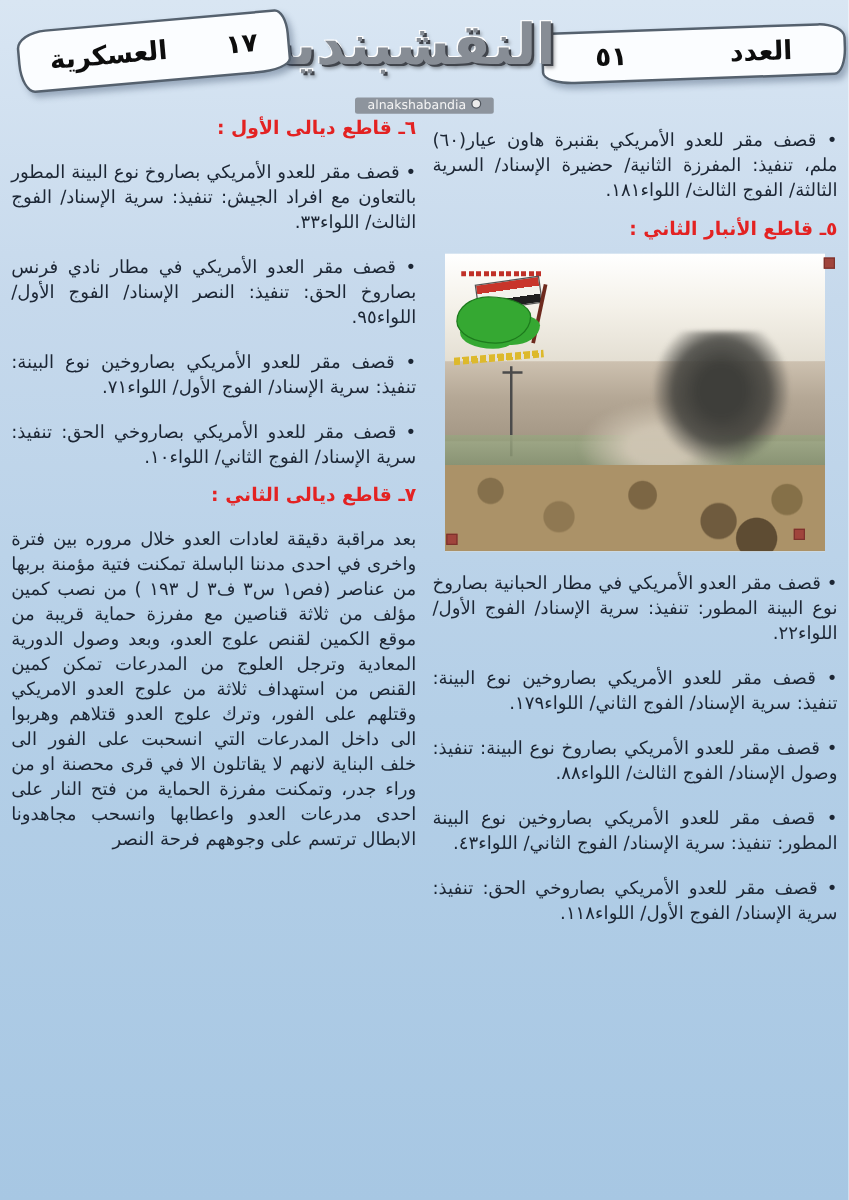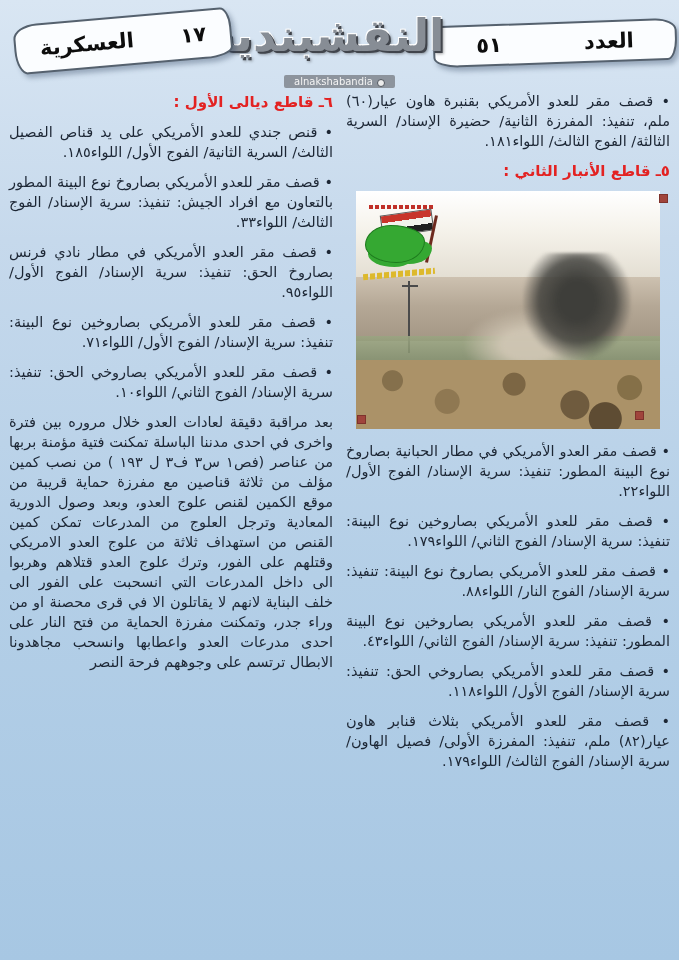--- a/index.html
+++ b/index.html
@@ -23,35 +23,35 @@
   .ribbon-section{
     left:14px;top:16px;width:214px;height:46px;transform:rotate(-5deg);
     border-radius:24px 10px 28px 12px / 14px 20px 10px 24px;font-size:21px;
   }
   .logo{position:absolute;left:50%;top:0;transform:translateX(-50%);width:210px;text-align:center;}
   .logo-title{
     font-size:45px;font-weight:bold;color:#878d95;letter-spacing:-2px;line-height:72px;
     text-shadow:2px 2px 0 #41454c,-1px -1px 0 #ffffff,1px -1px 0 #ffffff,3px 3px 3px rgba(0,0,0,.35);
   }
   .logo-sub-bar{
-    display:inline-flex;align-items:flex-end;gap:4px;background:#8d949d;color:#f4f4f4;
+    display:inline-flex;align-items:flex-start;gap:4px;background:#8d949d;color:#f4f4f4;
     font-size:10px;padding:1px 10px;border-radius:2px;margin-top:-14px;position:relative;z-index:2;
   }
   .logo-dot{width:6px;height:6px;border-radius:50%;background:#ececec;border:1px solid #50565e;}
   
   .columns{
     position:absolute;top:87px;left:0;right:0;bottom:0;
     display:flex;direction:rtl;gap:13px;padding:0 9px;
   }
   .col{flex:1;min-width:0;direction:rtl;text-align:justify;font-size:14.5px;line-height:20px;color:#1c2634;}
   .sec-heading{
     color:#e32222;font-weight:bold;font-size:15px;margin:5px 0 10px;
     text-underline-offset:2px;
   }
-  .item{margin:4px 0 10px;}
+  .item{margin:16px 0 10px;}
   
   .photo{
     position:relative;width:304px;height:238px;margin:4px auto 12px;background:#ffffff;
     overflow:visible;
   }
   .photo .scene{position:absolute;inset:0;overflow:hidden;}
   .ph-sky{position:absolute;inset:0;background:linear-gradient(180deg,#ffffff 0%,#f4f1e9 18%,#e4dfd3 36%);}
   .ph-land{position:absolute;left:0;right:0;top:36%;height:27%;background:linear-gradient(180deg,#cdc1b0 0%,#b5a896 45%,#a39684 100%);}
   .ph-green{position:absolute;left:0;right:0;top:61%;height:11%;background:linear-gradient(180deg,#9aa481 0%,#7d8968 100%);opacity:.9;}
   .ph-wall{
@@ -146,30 +146,29 @@
             <div class="emb-yellow"></div>
           </div>
         </div>
         <div class="handle h-tr"></div>
         <div class="handle h-br"></div>
         <div class="handle h-bl"></div>
       </div>
 
       <p class="item">• قصف مقر العدو الأمريكي في مطار الحبانية بصاروخ نوع البينة المطور: تنفيذ: سرية الإسناد/ الفوج الأول/ اللواء٢٢.</p>
       <p class="item">• قصف مقر للعدو الأمريكي بصاروخين نوع البينة: تنفيذ: سرية الإسناد/ الفوج الثاني/ اللواء١٧٩.</p>
-      <p class="item">• قصف مقر للعدو الأمريكي بصاروخ نوع البينة: تنفيذ: سرية الإسناد/ الفوج النار/ اللواء٨٨.</p>
+      <p class="item">• قصف مقر للعدو الأمريكي بصاروخ نوع البينة: تنفيذ: وصول الإسناد/ الفوج الثالث/ اللواء٨٨.</p>
       <p class="item">• قصف مقر للعدو الأمريكي بصاروخين نوع البينة المطور: تنفيذ: سرية الإسناد/ الفوج الثاني/ اللواء٤٣.</p>
       <p class="item">• قصف مقر للعدو الأمريكي بصاروخي الحق: تنفيذ: سرية الإسناد/ الفوج الأول/ اللواء١١٨.</p>
-      <p class="item">• قصف مقر للعدو الأمريكي بثلاث قنابر هاون عيار(٨٢) ملم، تنفيذ: المفرزة الأولى/ فصيل الهاون/ سرية الإسناد/ الفوج الثالث/ اللواء١٧٩.</p>
     </section>
 
     <section class="col">
       <h3 class="sec-heading">٦ـ قاطع ديالى الأول :</h3>
-      <p class="item">• قنص جندي للعدو الأمريكي على يد قناص الفصيل الثالث/ السرية الثانية/ الفوج الأول/ اللواء١٨٥.</p>
       <p class="item">• قصف مقر للعدو الأمريكي بصاروخ نوع البينة المطور بالتعاون مع افراد الجيش: تنفيذ: سرية الإسناد/ الفوج الثالث/ اللواء٣٣.</p>
-      <p class="item">• قصف مقر العدو الأمريكي في مطار نادي فرنس بصاروخ الحق: تنفيذ: سرية الإسناد/ الفوج الأول/ اللواء٩٥.</p>
+      <p class="item">• قصف مقر العدو الأمريكي في مطار نادي فرنس بصاروخ الحق: تنفيذ: النصر الإسناد/ الفوج الأول/ اللواء٩٥.</p>
       <p class="item">• قصف مقر للعدو الأمريكي بصاروخين نوع البينة: تنفيذ: سرية الإسناد/ الفوج الأول/ اللواء٧١.</p>
       <p class="item">• قصف مقر للعدو الأمريكي بصاروخي الحق: تنفيذ: سرية الإسناد/ الفوج الثاني/ اللواء١٠.</p>
+      <h3 class="sec-heading">٧ـ قاطع ديالى الثاني :</h3>
       <p class="item">بعد مراقبة دقيقة لعادات العدو خلال مروره بين فترة واخرى في احدى مدننا الباسلة تمكنت فتية مؤمنة بربها من عناصر (فص١ س٣ ف٣ ل ١٩٣ ) من نصب كمين مؤلف من ثلاثة قناصين مع مفرزة حماية قريبة من موقع الكمين لقنص علوج العدو، وبعد وصول الدورية المعادية وترجل العلوج من المدرعات تمكن كمين القنص من استهداف ثلاثة من علوج العدو الامريكي وقتلهم على الفور، وترك علوج العدو قتلاهم وهربوا الى داخل المدرعات التي انسحبت على الفور الى خلف البناية لانهم لا يقاتلون الا في قرى محصنة او من وراء جدر، وتمكنت مفرزة الحماية من فتح النار على احدى مدرعات العدو واعطابها وانسحب مجاهدونا الابطال ترتسم على وجوههم فرحة النصر</p>
     </section>
 
   </main>
 </div>
 
 </body></html>

